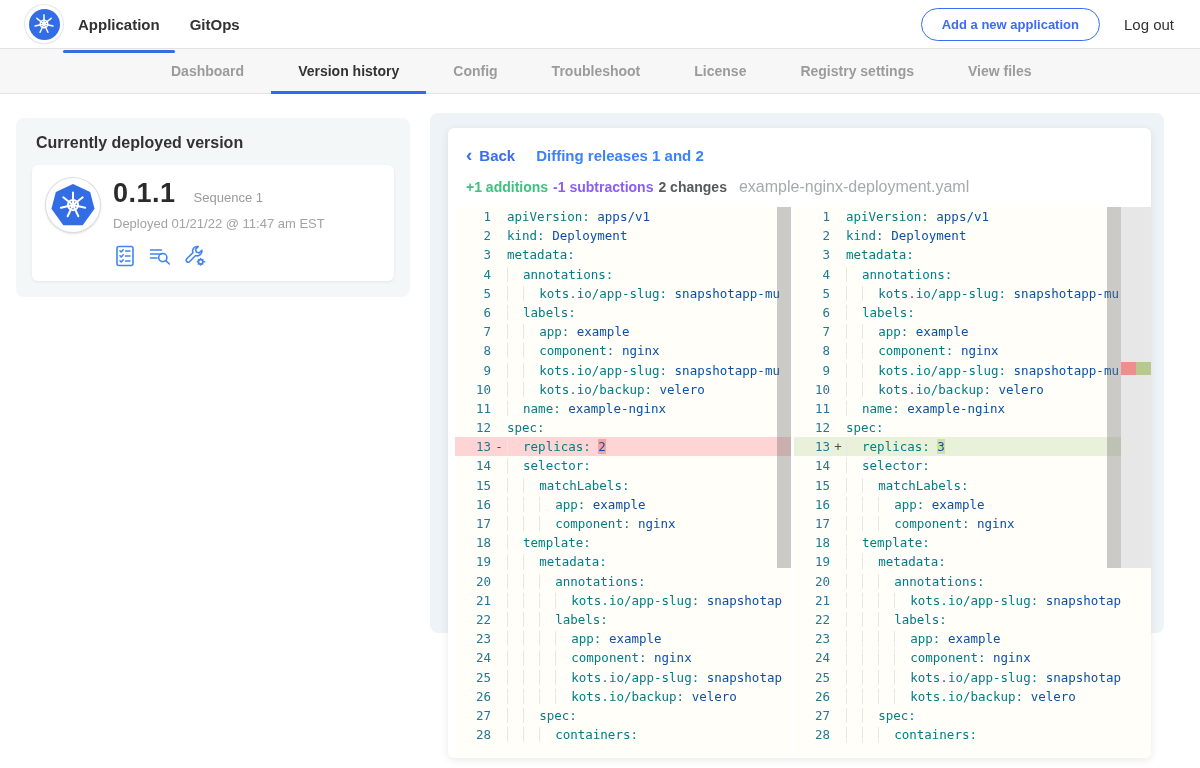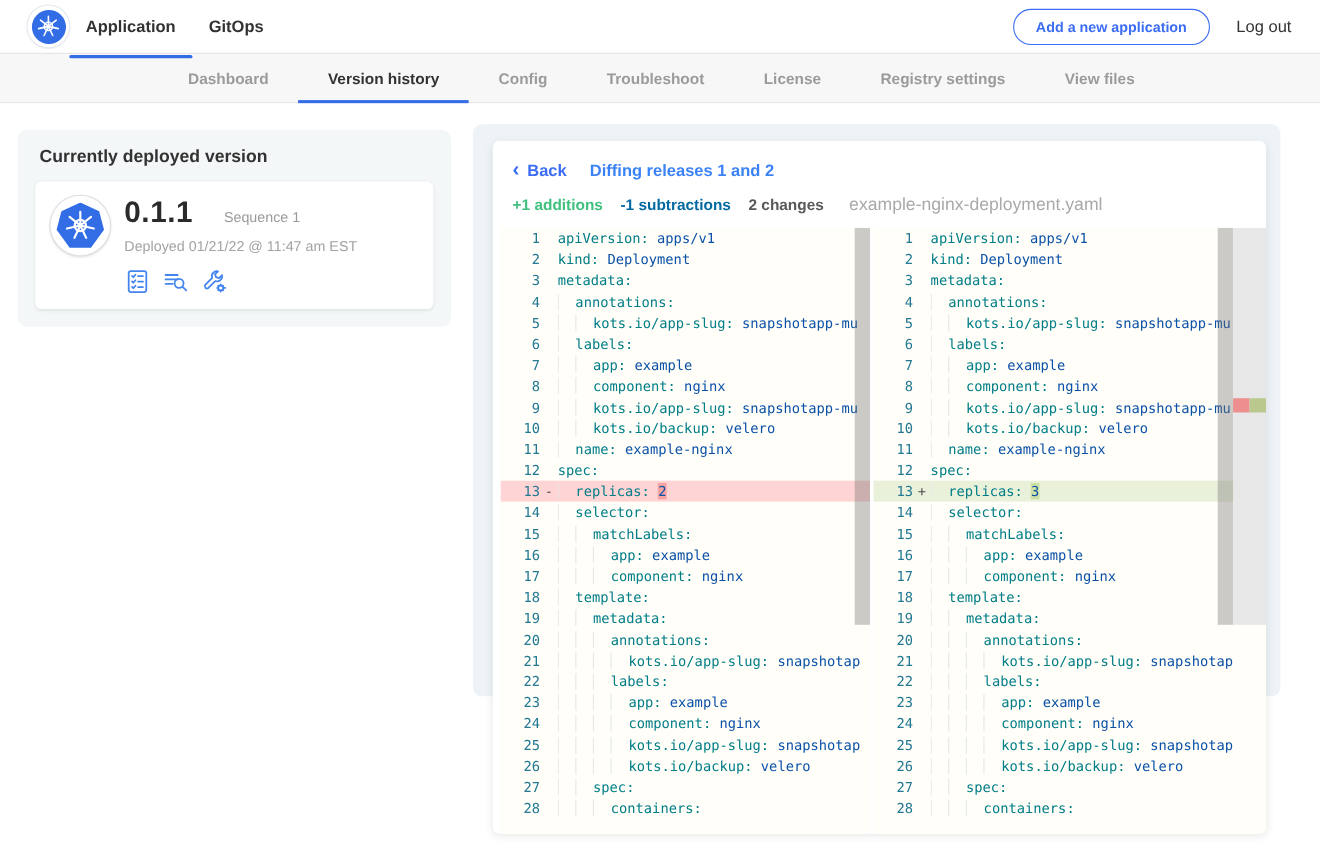--- a/index.html
+++ b/index.html
@@ -41,42 +41,42 @@
     background:#f4f7f8; border-radius:8px; padding:14px 16px 16px; }
   .card-title { font-size:16px; font-weight:700; margin:2px 0 13px 4px; }
   .deployed-inner { background:#fff; border-radius:6px; padding:13px 14px;
     box-shadow:0 1px 3px rgba(0,0,0,.07); display:flex; gap:13px; }
   .k8s-badge { width:54px; height:54px; border-radius:50%; background:#fff; flex:none;
     box-shadow:0 0 0 1px #dbe0e5, 0 1px 3px rgba(0,0,0,.25);
     display:flex; align-items:center; justify-content:center; }
   .k8s-hept { width:44px; height:42px; background:#326de6;
     clip-path:polygon(50% 0%,89% 19%,99% 59%,72% 98%,28% 98%,1% 59%,11% 19%);
     display:flex; align-items:center; justify-content:center; }
-  .version-row { display:flex; align-items:baseline; gap:28px; }
+  .version-row { display:flex; align-items:baseline; gap:18px; }
   .version-num { font-size:27px; font-weight:800; color:#2b2b2b; letter-spacing:.5px; }
   .sequence { font-size:13px; color:#9b9b9b; }
   .deployed-ts { font-size:13px; color:#a3a3a3; margin-top:7px; }
   .card-icons { display:flex; gap:11px; margin-top:13px; }
   .card-icons svg { cursor:pointer; }
 
   
   .diff-card { position:absolute; left:430px; top:19px; width:734px; height:520px;
     background:#edf3f6; border-radius:8px; }
   .diff-panel { position:absolute; left:448px; top:34px; width:703px; height:630px;
     background:#fff; border-radius:6px; box-shadow:0 2px 8px rgba(0,0,0,.09); overflow:hidden; }
   .panel-head { padding:16px 18px 0; }
   .back-row { display:flex; align-items:center; height:22px; }
   .back-link { display:flex; align-items:center; gap:7px; color:#3b6cf3;
     font-size:15px; font-weight:700; cursor:pointer; }
   .chev { font-size:19px; line-height:1; font-weight:700; transform:translateY(-1px); }
   .diff-title { margin-left:21px; font-size:15px; font-weight:700; color:#3b82f6; }
-  .stats-row { margin-top:12px; height:19px; display:flex; align-items:baseline; gap:16px;
+  .stats-row { margin-top:12px; height:19px; display:flex; align-items:baseline; gap:5px;
     font-size:14px; font-weight:700; }
   .stat-add { color:#3fc07f; }
-  .stat-sub { color:#0369a1;text-align:center; }
+  .stat-sub { color:#8b5cf6;text-align:center; }
   .stat-chg { color:#58595b; }
   .filename { color:#a7a9ab; font-size:16px; font-weight:400; margin-left:7px; }
 
   
   .editors { display:flex; gap:3px; margin:10px 0 0 7px; height:551px; }
   .editor { position:relative; background:#fffef8; overflow:hidden; }
   .editor.left { width:336px; }
   .editor.right { flex:1; }
   .line { display:flex; height:19.2px; line-height:19.2px;
     font-family:"DejaVu Sans Mono", monospace; font-size:12.5px; }

